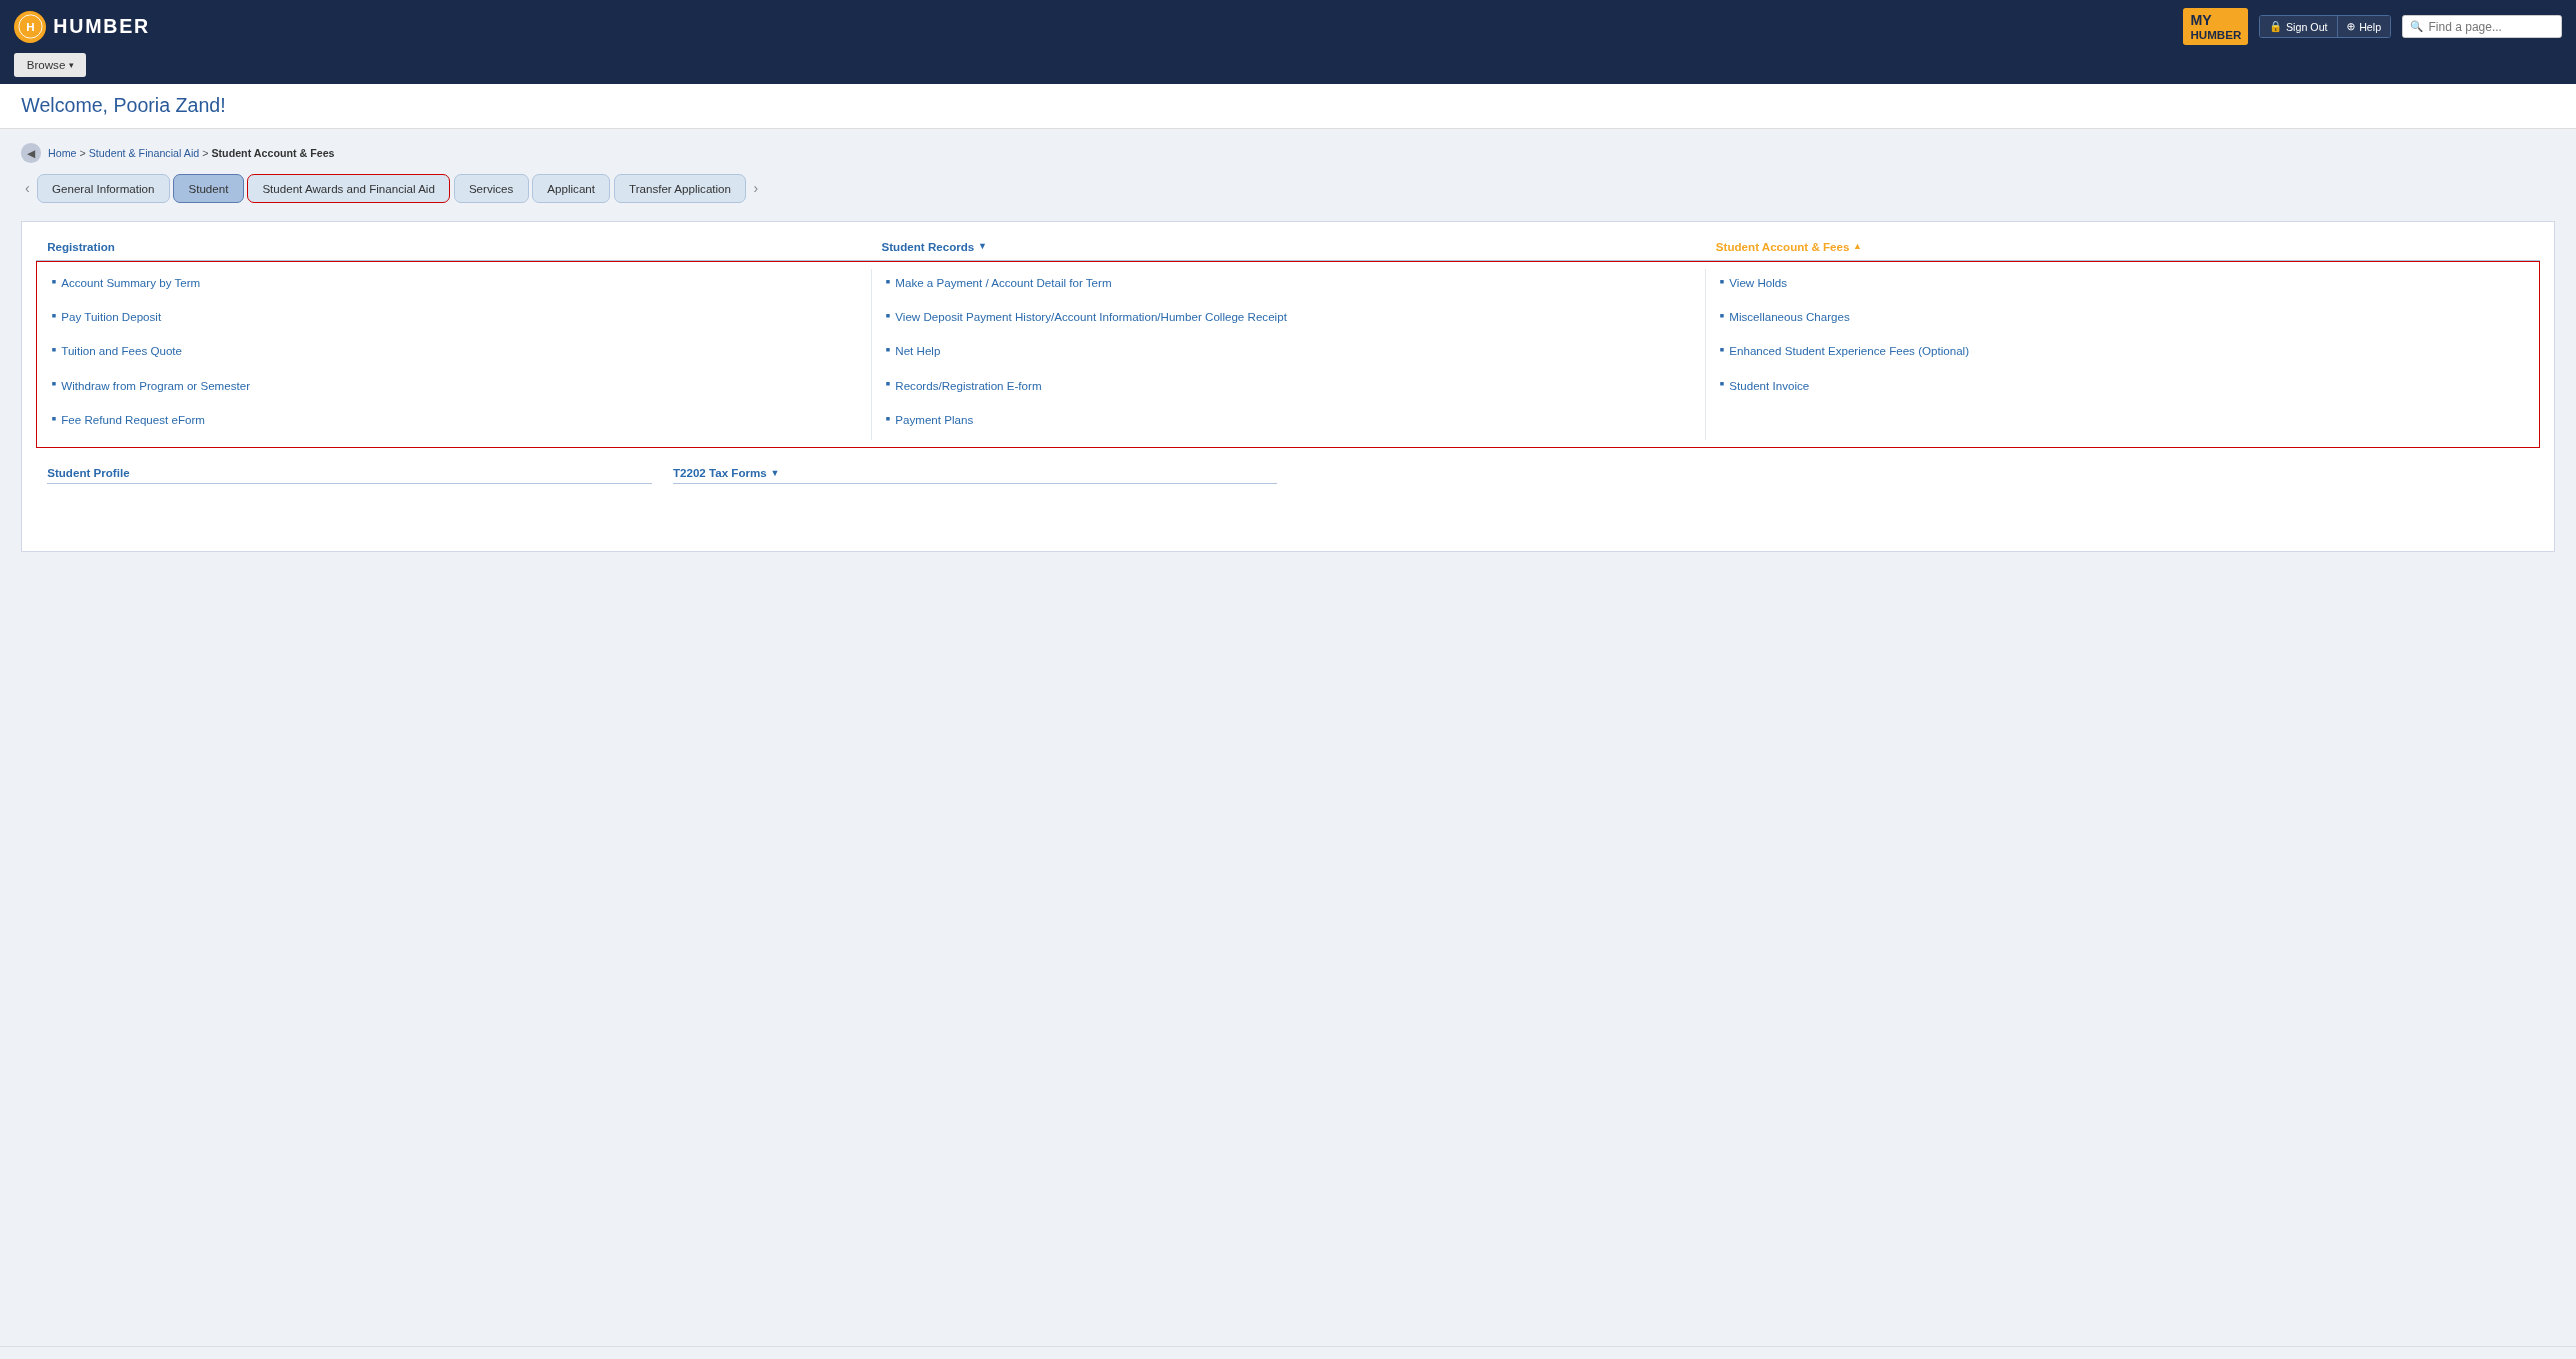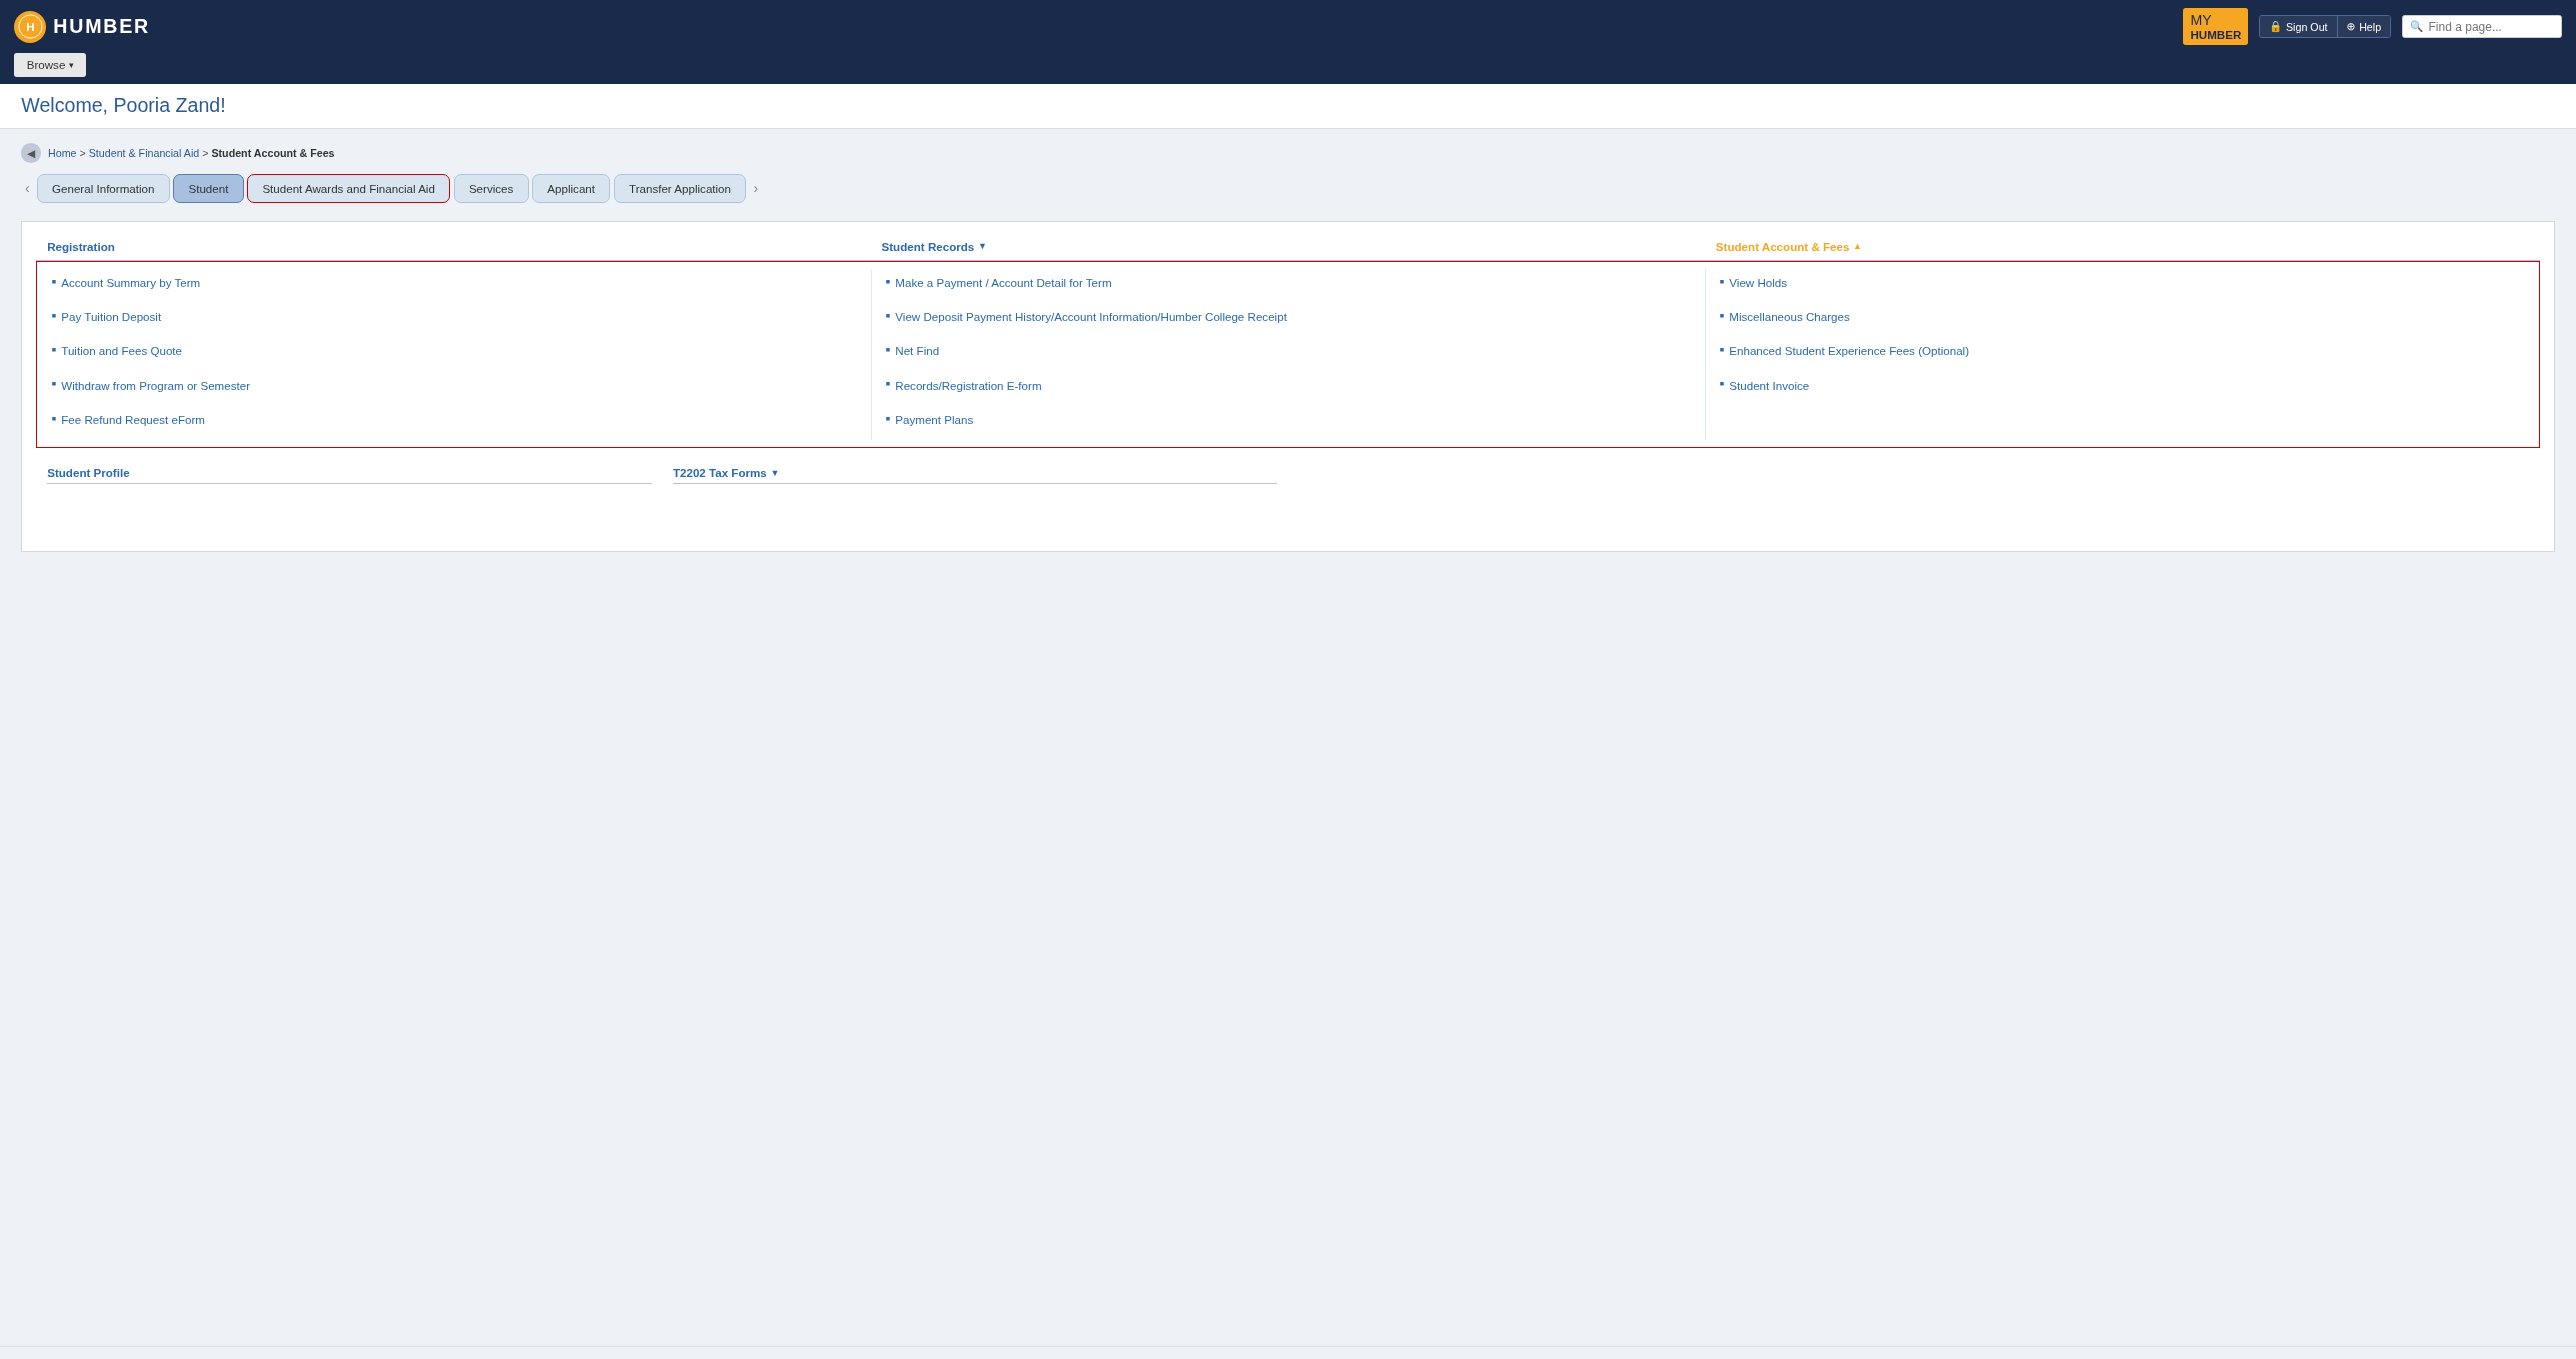--- a/index.html
+++ b/index.html
@@ -58,21 +58,21 @@
     .header-right {
       display: flex;
       align-items: center;
       gap: 10.7px;
     }
     .my-humber-badge {
       background: #f5a623;
       padding: 3.6px 7.1px;
       border-radius: 2.7px;
     }
-    .my-humber-badge .my { color: #1a2a4a; font-weight: normal; font-size: 14.2px; }
+    .my-humber-badge .my { color: #1a2a4a; font-weight: bold; font-size: 14.2px; }
     .my-humber-badge .humber { color: #1a2a4a; font-weight: bold; font-size: 11.6px; }
     .header-actions {
       display: flex;
       align-items: center;
       gap: 0;
       border: 0.9px solid #4a6a9a;
       border-radius: 2.7px;
       overflow: hidden;
     }
     .header-action-btn {
@@ -413,21 +413,21 @@
         <div class="link-item">
           <span class="link-bullet">■</span>
           <a href="#">Make a Payment / Account Detail for Term</a>
         </div>
         <div class="link-item">
           <span class="link-bullet">■</span>
           <a href="#">View Deposit Payment History/Account Information/Humber College Receipt</a>
         </div>
         <div class="link-item">
           <span class="link-bullet">■</span>
-          <a href="#">Net Find</a>
+          <a href="#">Net Help</a>
         </div>
         <div class="link-item">
           <span class="link-bullet">■</span>
           <a href="#">Records/Registration E-form</a>
         </div>
         <div class="link-item">
           <span class="link-bullet">■</span>
           <a href="#">Payment Plans</a>
         </div>
       </div>

